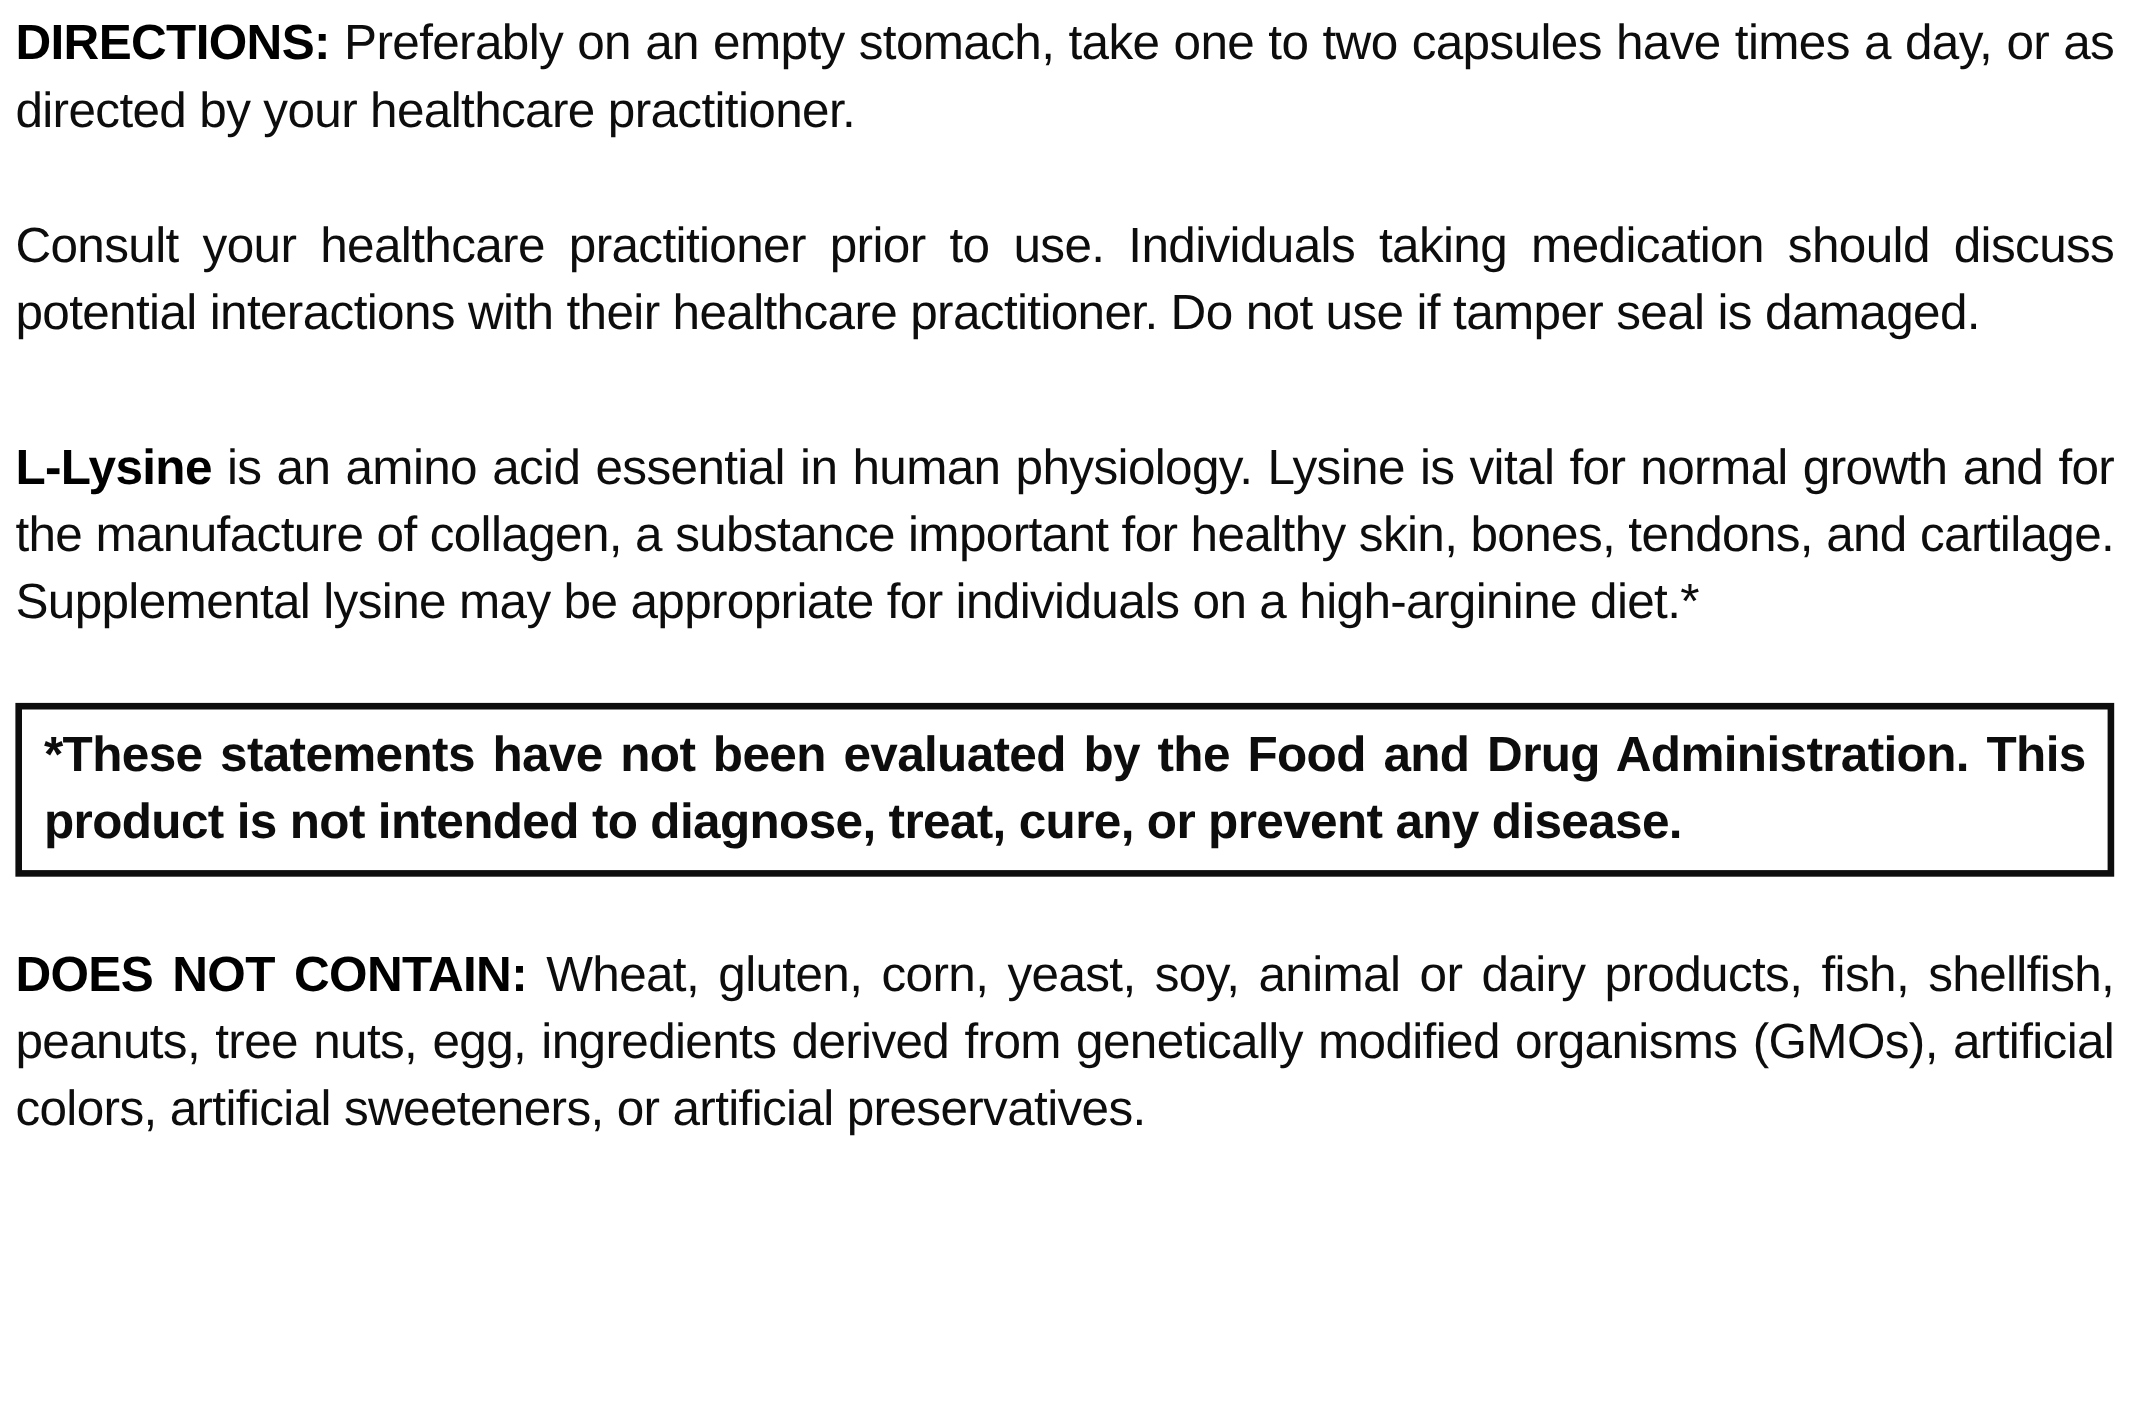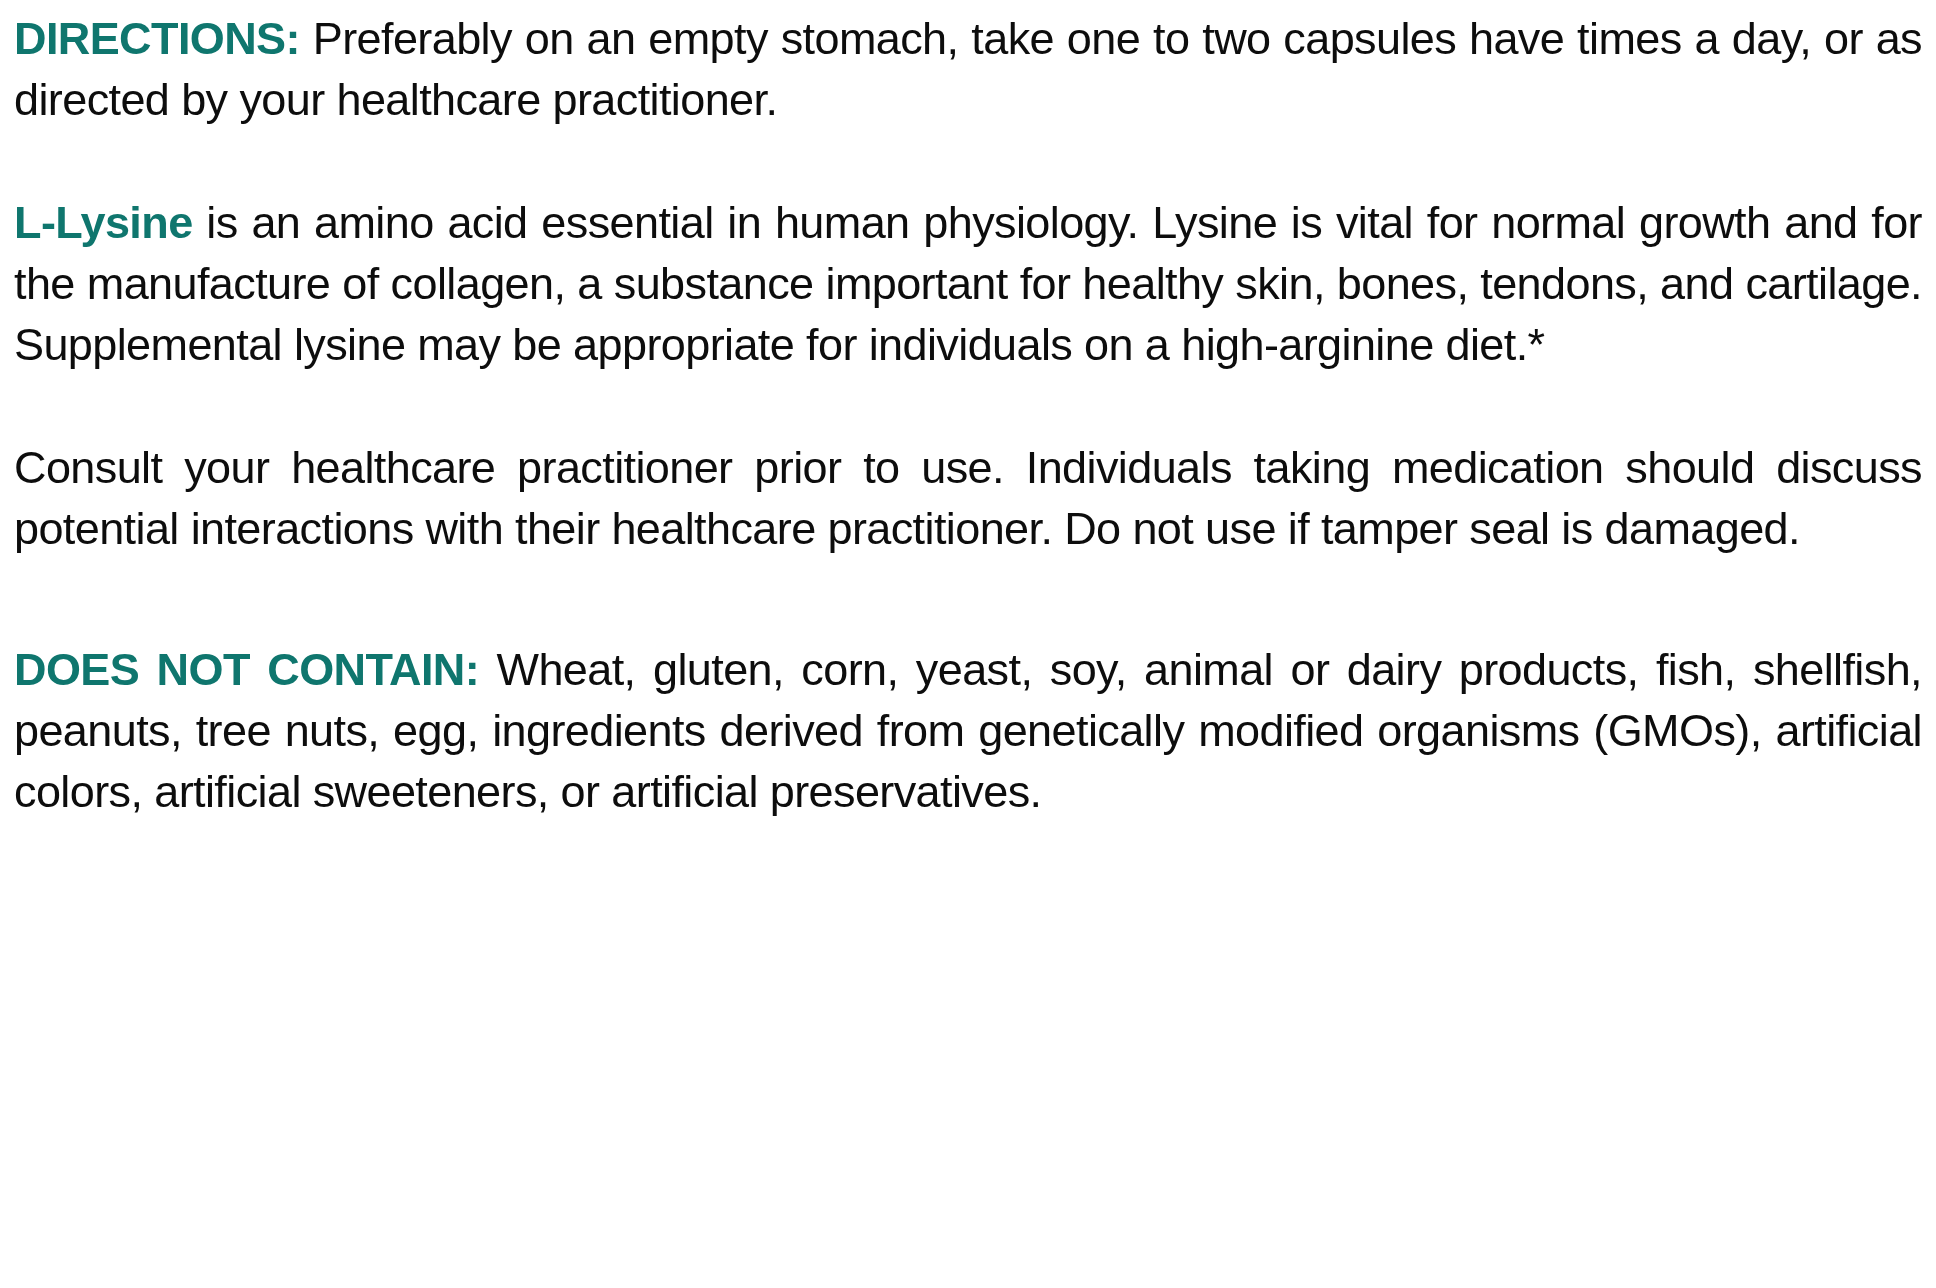--- a/index.html
+++ b/index.html
@@ -24,21 +24,21 @@
   .para {
     font-size: 45px;
     line-height: 61px;
     letter-spacing: -0.6px;
     text-align: justify;
     margin: 0 0 62px 0;
     font-stretch: condensed;
   }
   .para.gap-lg { margin-bottom: 80px; }
   .lead {
-    color: #0f766e;
+    color: #000000;
     font-weight: bold;
   }
   .disclaimer-box {
     box-sizing: border-box;
     border: 6px solid #0d0d0d;
     padding: 10px 20px 14px 20px;
     margin: 0 0 58px 0;
     font-size: 45px;
     line-height: 61px;
     letter-spacing: -0.6px;
@@ -50,29 +50,32 @@
 </head>
 <body>
 
 <div class="label-panel">
 
   <p class="para">
     <span class="lead">DIRECTIONS:</span>
     <span>Preferably on an empty stomach, take one to two capsules have times a day, or as directed by your healthcare practitioner.</span>
   </p>
 
+  <p class="para gap-lg">
+    <span>Consult your healthcare practitioner prior to use. Individuals taking medication should discuss potential interactions with their healthcare practitioner. Do not use if tamper seal is damaged.</span>
+  </p>
+
   <p class="para">
     <span class="lead">L-Lysine</span>
     <span>is an amino acid essential in human physiology. Lysine is vital for normal growth and for the manufacture of collagen, a substance important for healthy skin, bones, tendons, and cartilage. Supplemental lysine may be appropriate for individuals on a high-arginine diet.*</span>
   </p>
 
-  <p class="para gap-lg">
-    <span>Consult your healthcare practitioner prior to use. Individuals taking medication should discuss potential interactions with their healthcare practitioner. Do not use if tamper seal is damaged.</span>
-  </p>
-
+  <div class="disclaimer-box">
+    <span>*These statements have not been evaluated by the Food and Drug Administration. This product is not intended to diagnose, treat, cure, or prevent any disease.</span>
+  </div>
 
 
   <p class="para">
     <span class="lead">DOES NOT CONTAIN:</span>
     <span>Wheat, gluten, corn, yeast, soy, animal or dairy products, fish, shellfish, peanuts, tree nuts, egg, ingredients derived from genetically modified organisms (GMOs), artificial colors, artificial sweeteners, or artificial preservatives.</span>
   </p>
 
 </div>
 
 </body></html>

